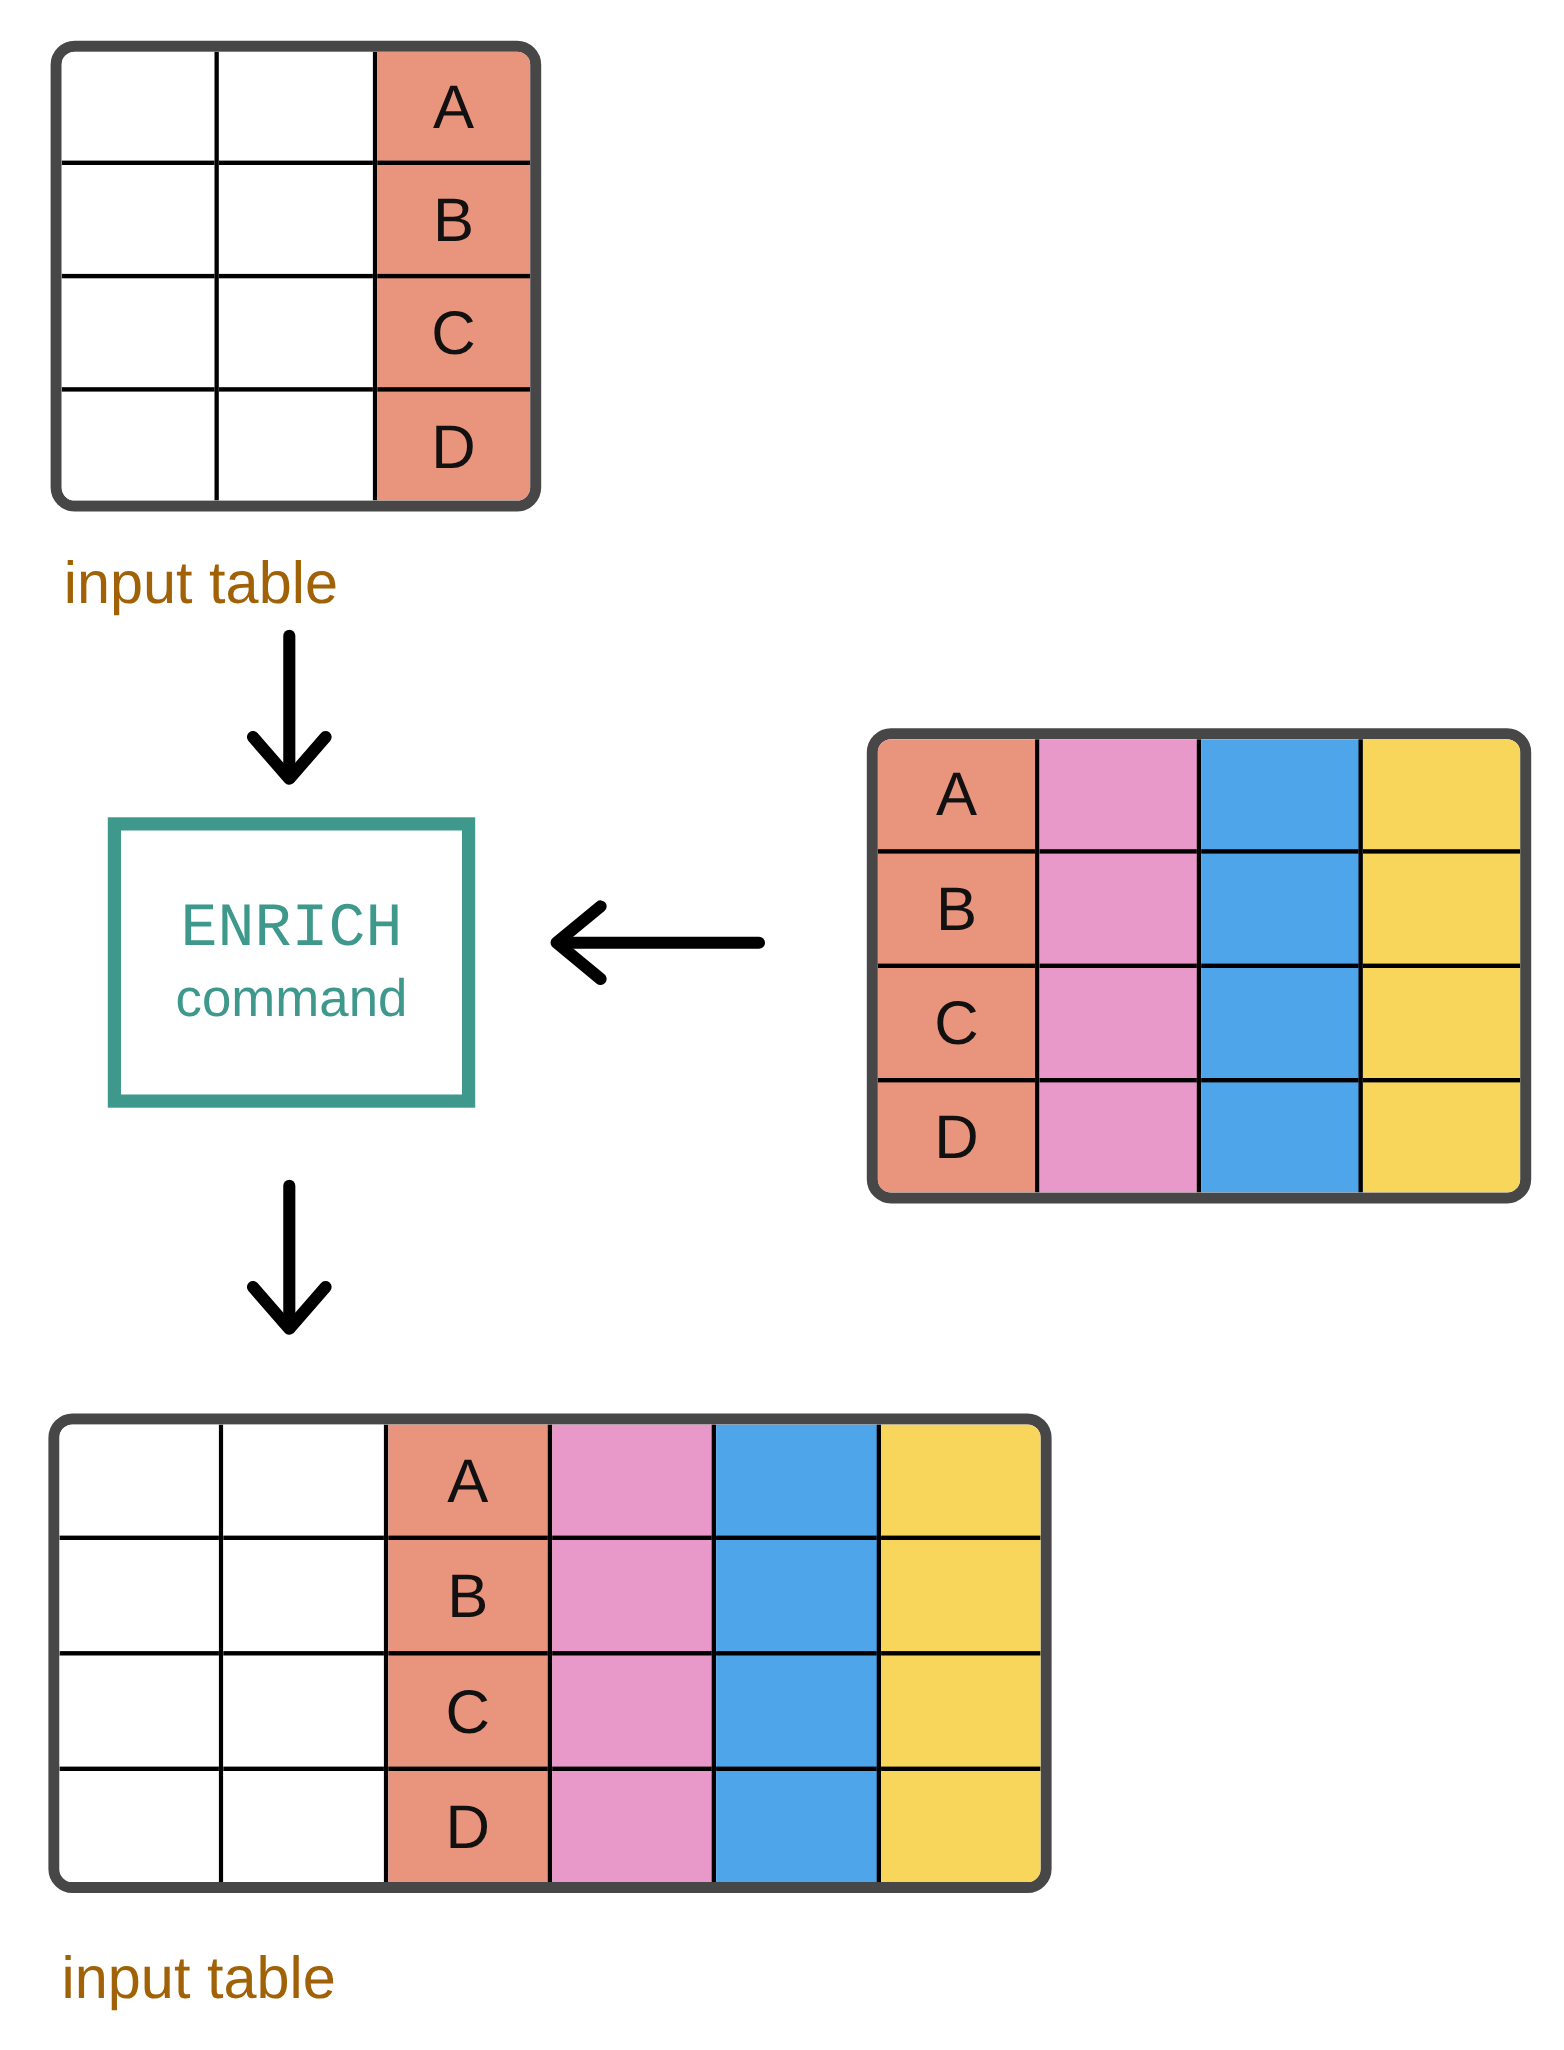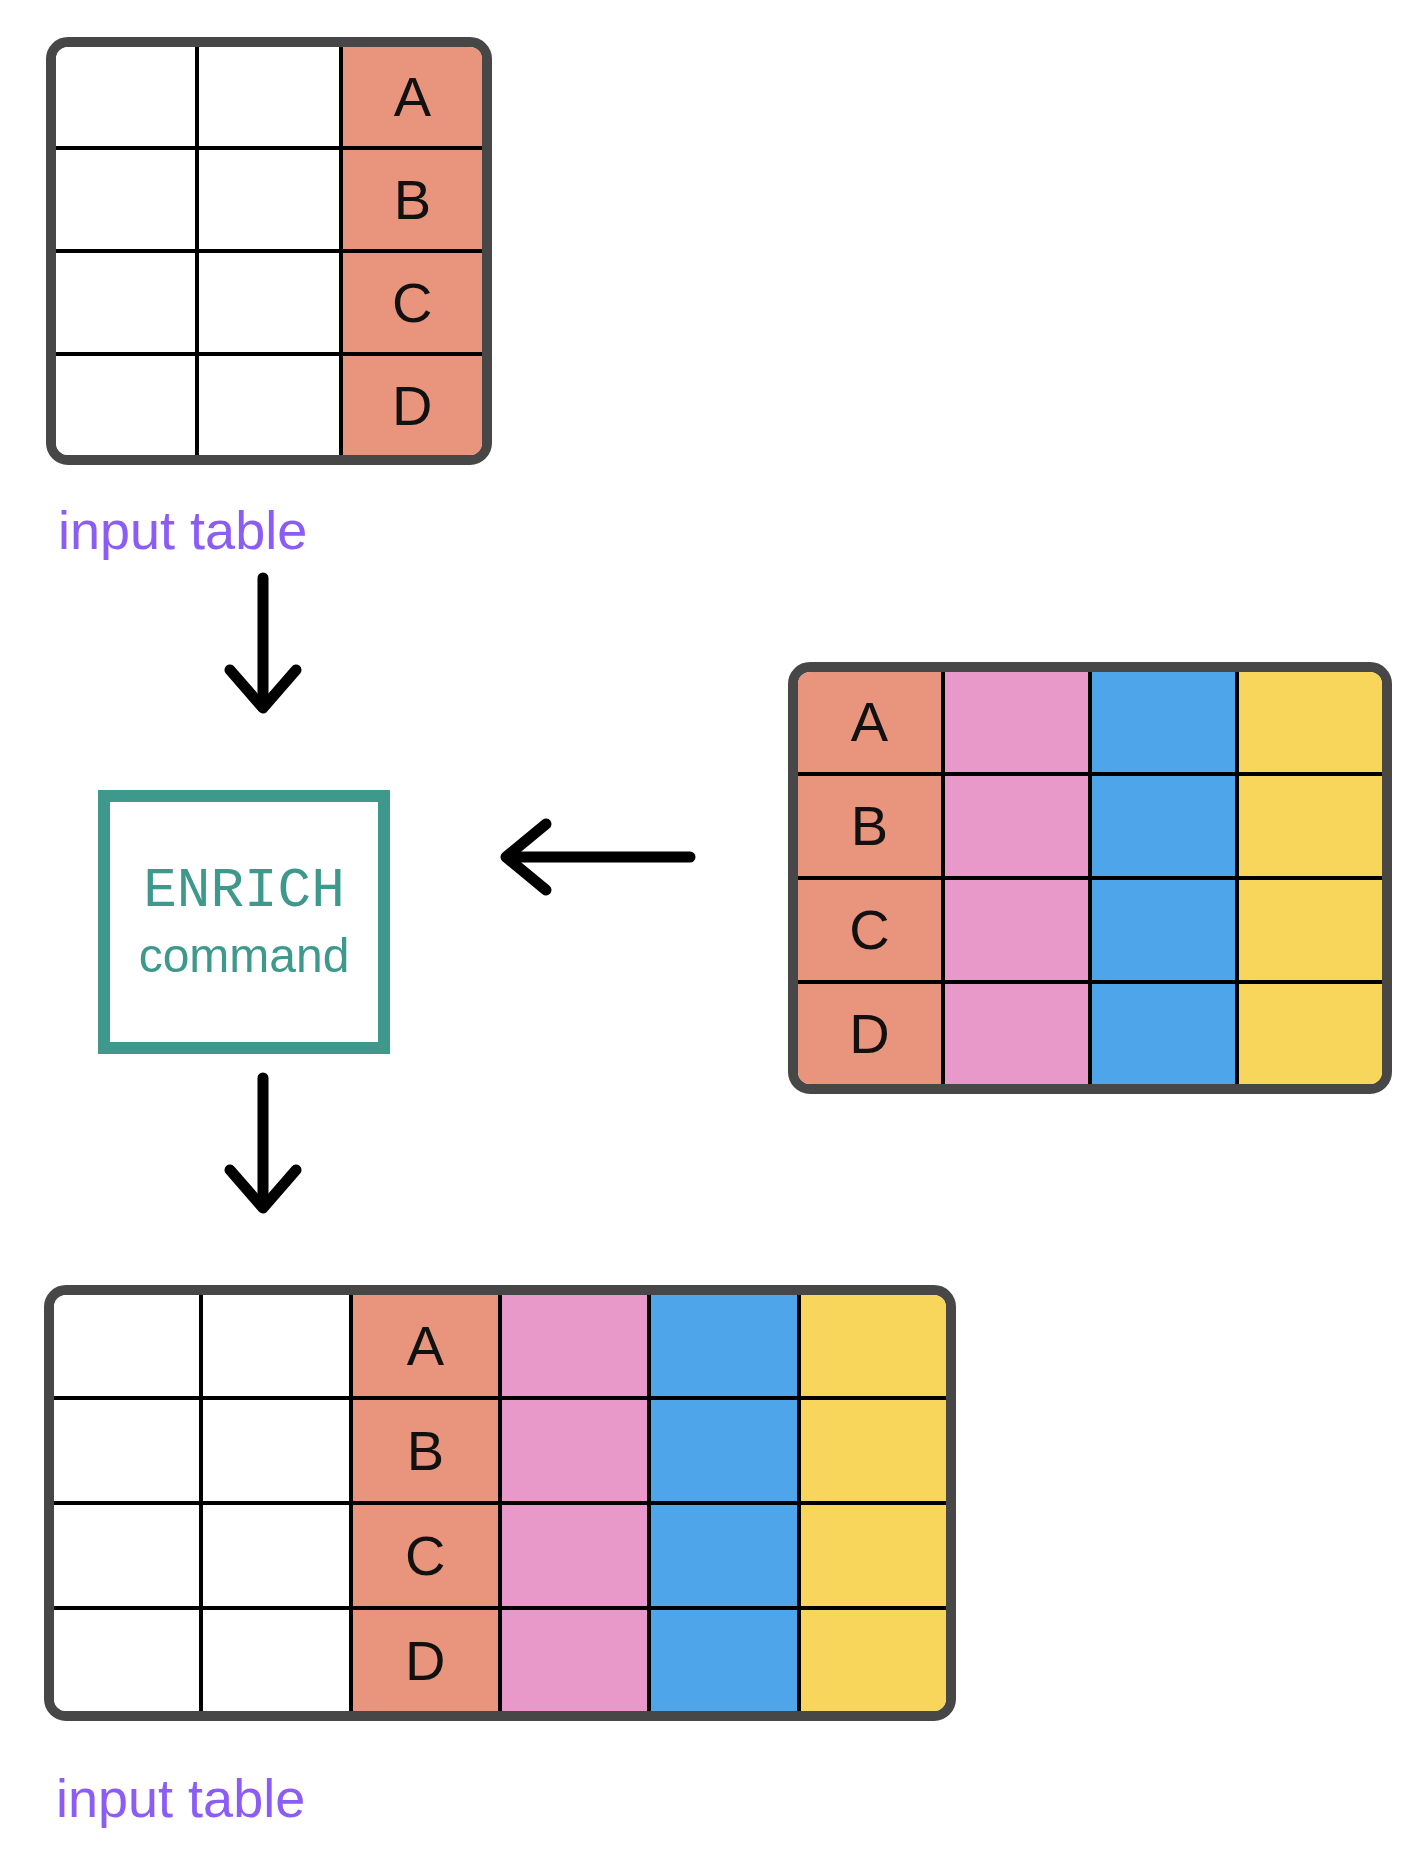--- a/index.html
+++ b/index.html
@@ -40,38 +40,37 @@
     color: #111111;
     line-height: 1;
   }
   .tcell.hline { border-bottom: 4px solid #000000; }
 
   
   .caption {
     position: absolute;
     font-size: 54px;
     line-height: 1.2;
-    color: #8b5cf6;
+    color: #a16207;
     white-space: nowrap;
   }
 
   
   .enrich-box {
     position: absolute;
     left: 98px; top: 743px;
-    width: 292px; height: 264px;
+    width: 334px; height: 264px;
     box-sizing: border-box;
     border: 12px solid #3E998C;
     background: #ffffff;
     display: flex;
     flex-direction: column;
     align-items: center;
     justify-content: center;
     gap: 8px;
-    margin-top: 47px;
   }
   .enrich-box .line1 {
     font-family: "Liberation Mono", "DejaVu Sans Mono", monospace;
     font-size: 56px;
     line-height: 1.1;
     color: #3E998C;
     white-space: nowrap;
   }
   .enrich-box .line2 {
     font-family: "Liberation Sans", "DejaVu Sans", sans-serif;

